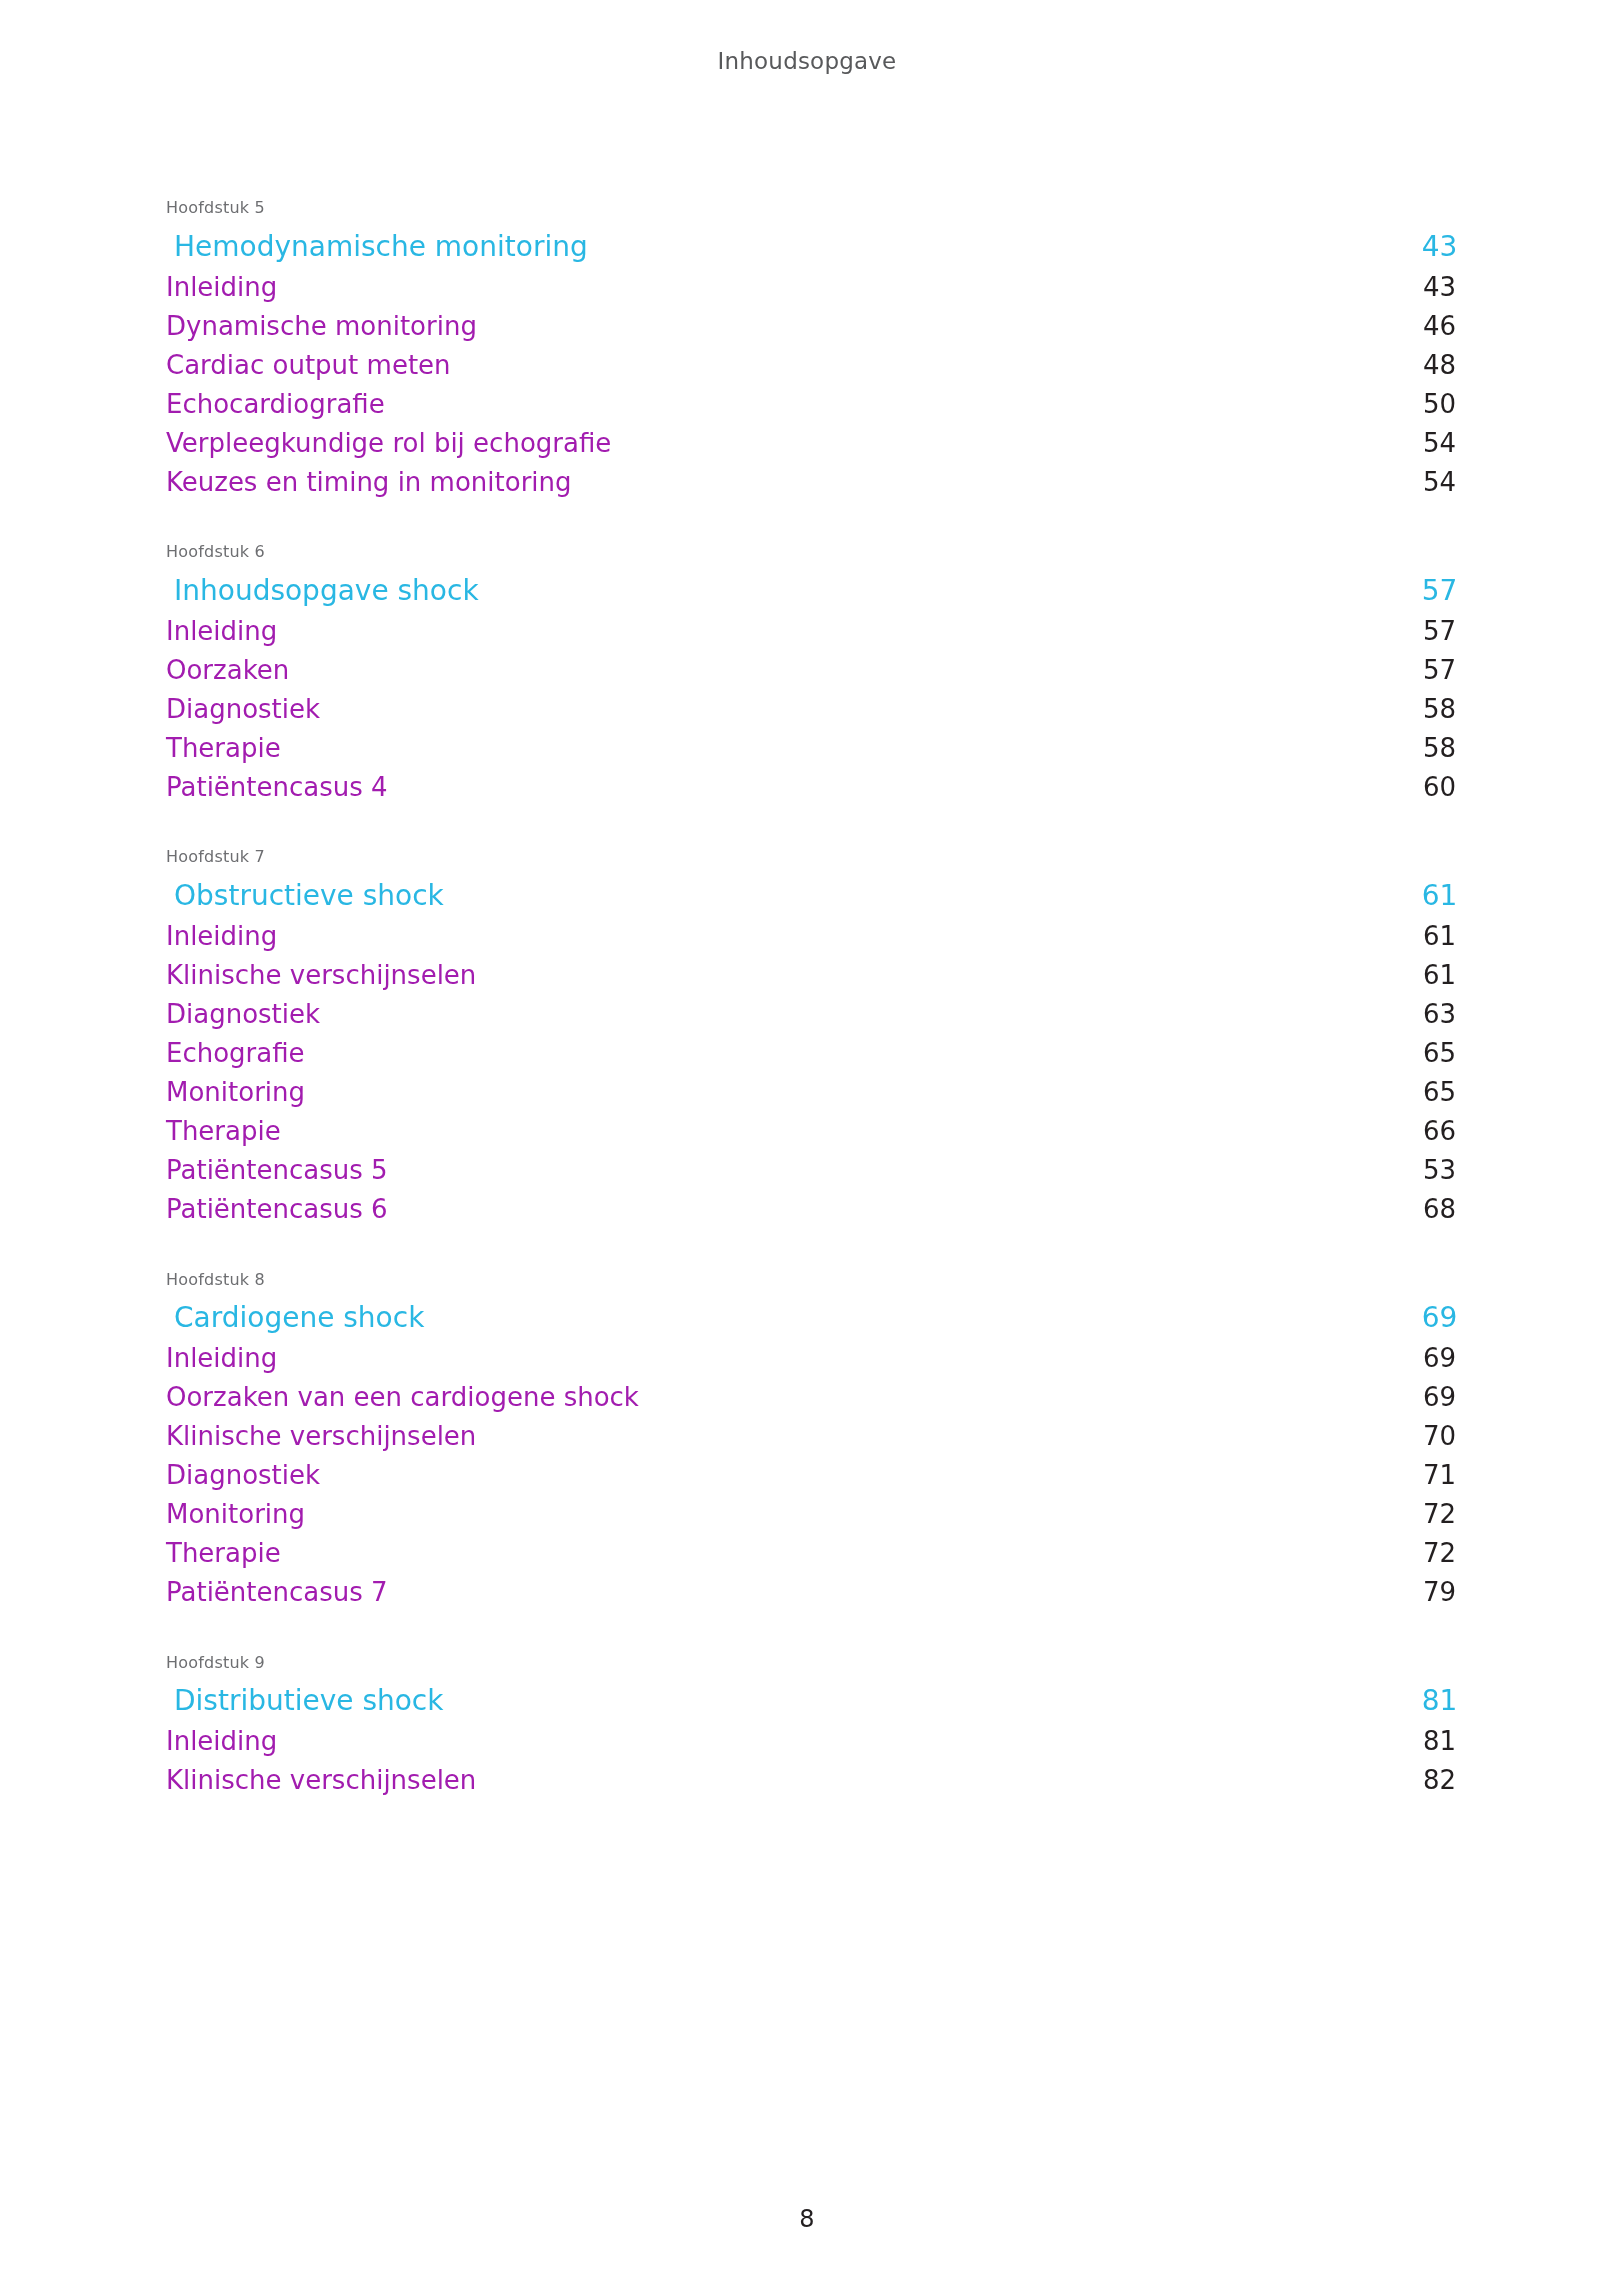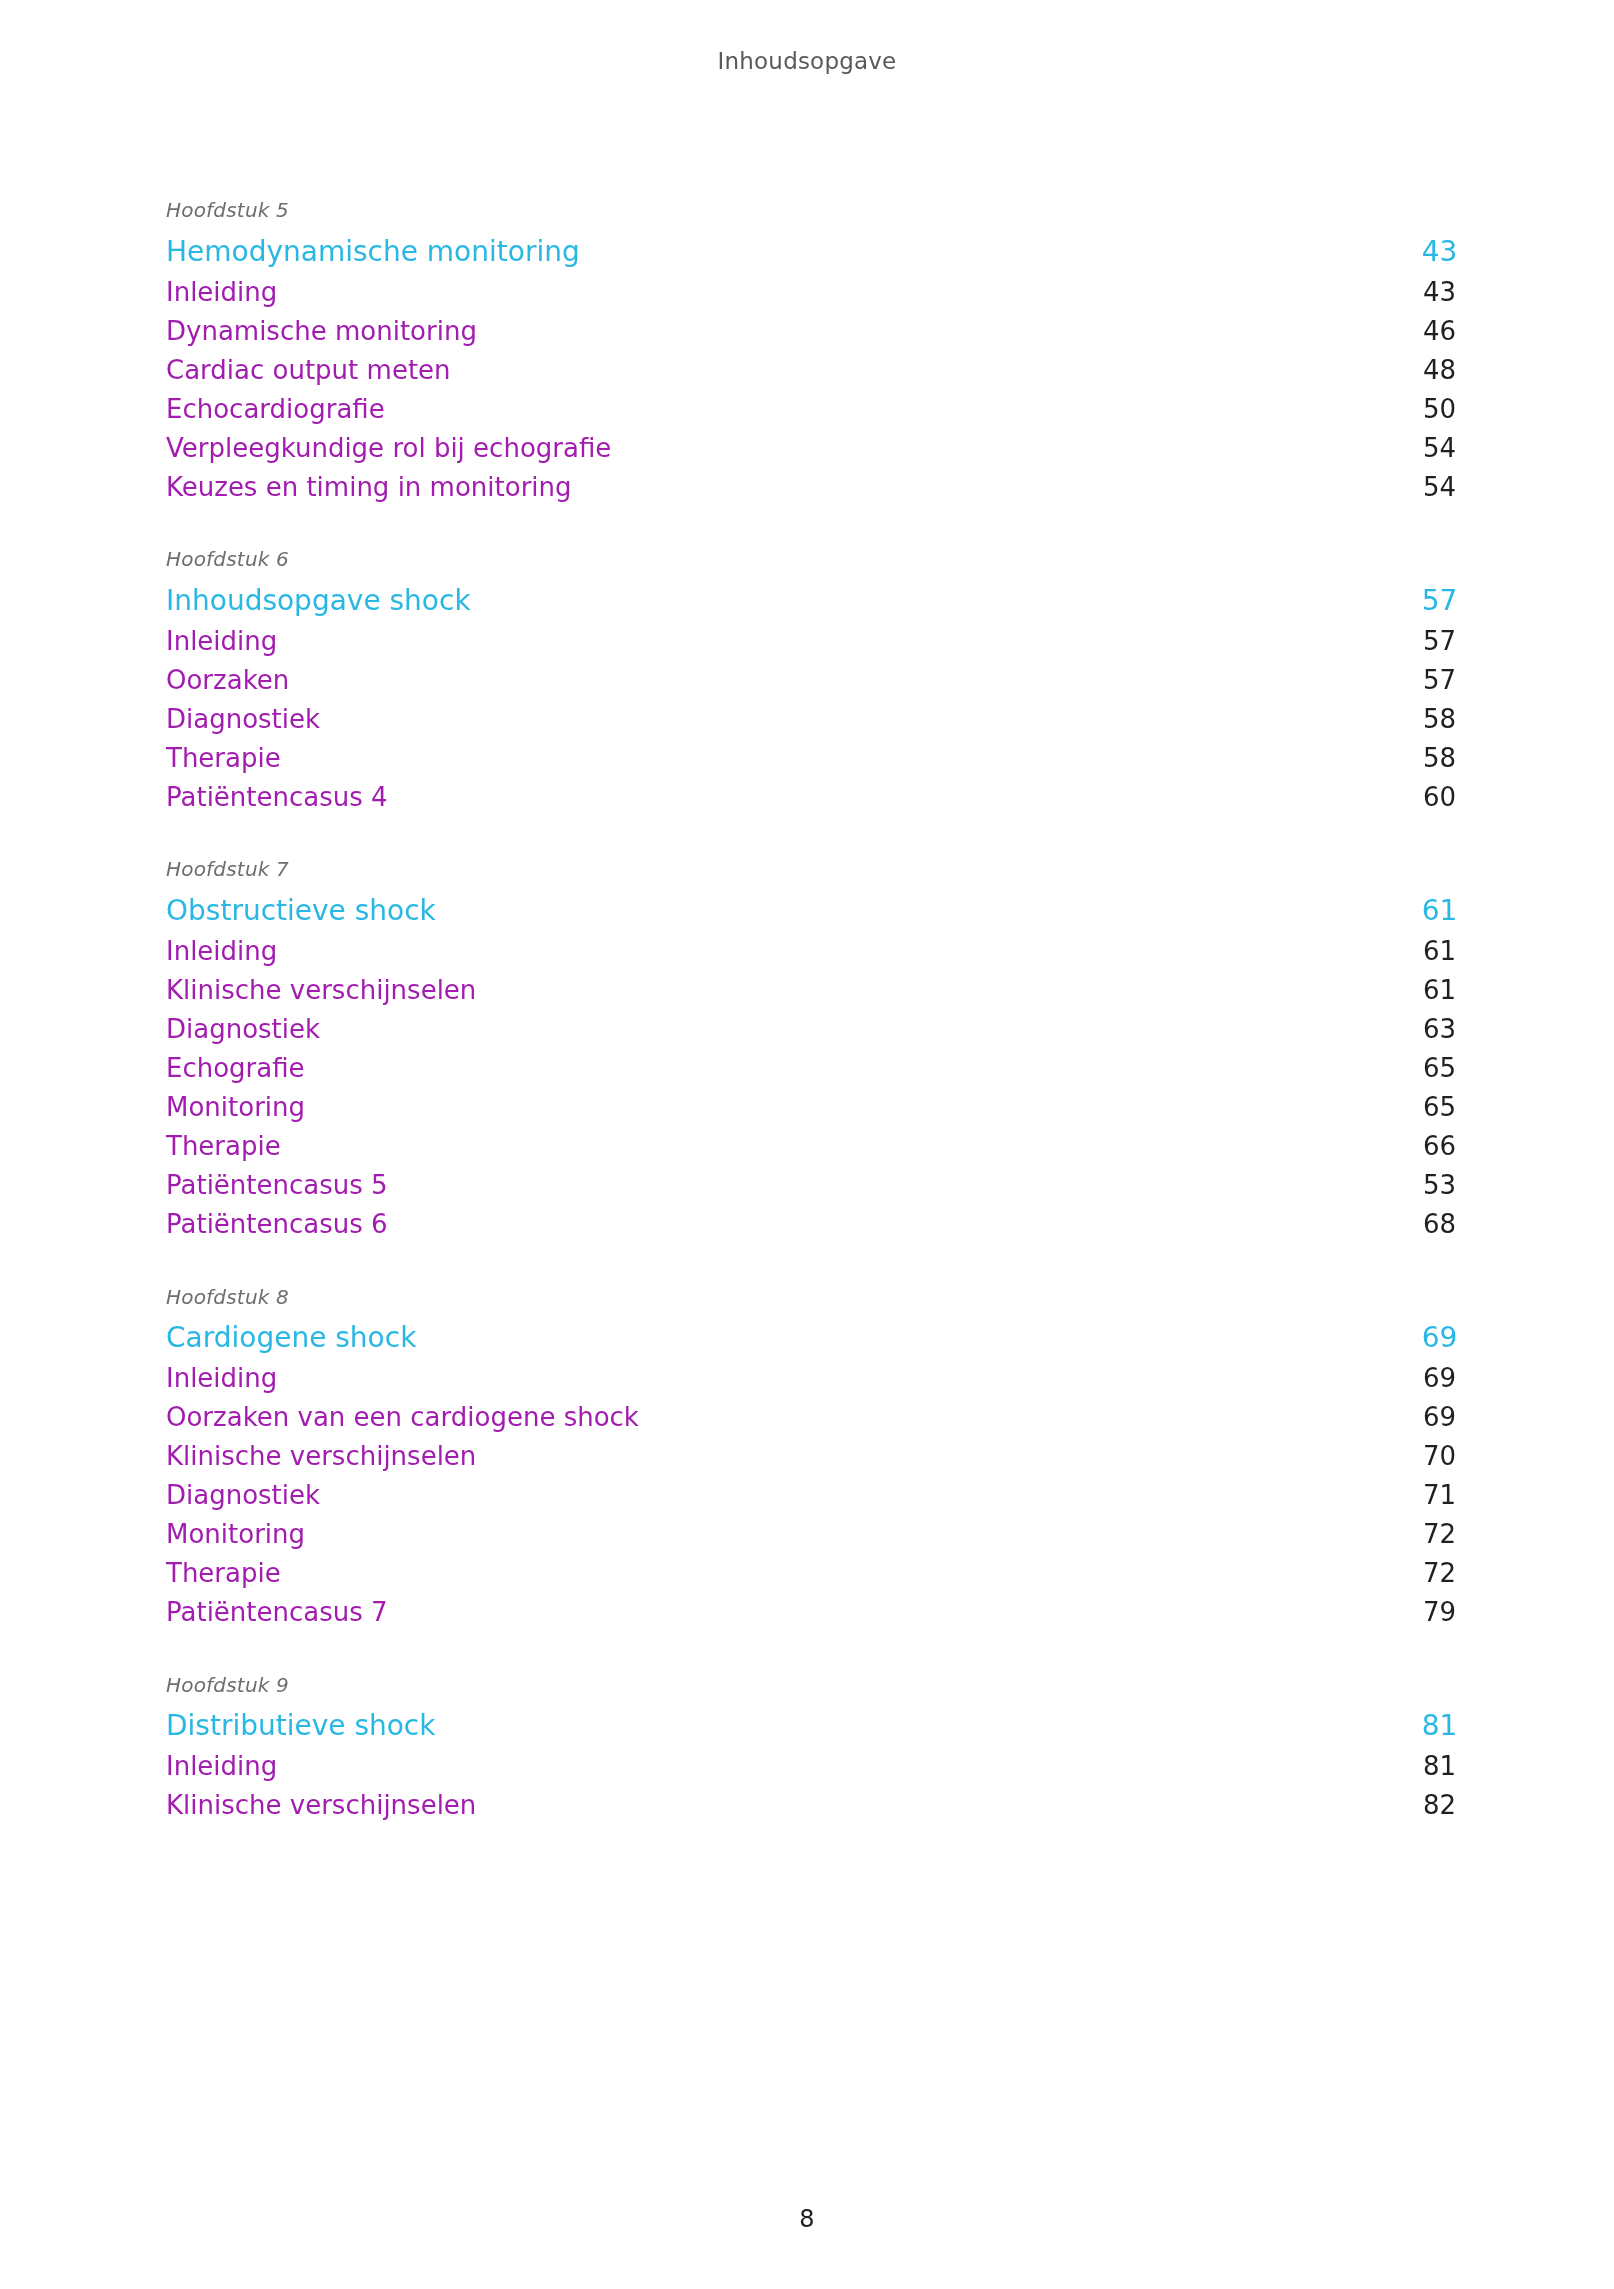--- a/index.html
+++ b/index.html
@@ -35,25 +35,24 @@
   .toc {
     position: absolute;
     top: 198px;
     left: 166px;
     width: 1301px;
   }
   .chapter {
     margin-bottom: 41px;
   }
   .chapter-kicker {
-    font-size: 20px;
+    font-size: 16px;
     color: #6d6e71;
     margin-bottom: 9.2px;
     letter-spacing: 0.2px;
-    font-style: italic;
   }
   .row {
     display: flex;
     align-items: baseline;
     justify-content: space-between;
     line-height: 1.0;
     padding: 6.5px 0;
   }
   .row .title {
     font-size: 26px;
@@ -63,20 +62,21 @@
   .row .pageno {
     font-size: 26px;
     color: #231f20;
     text-align: center;
     min-width: 55px;
   }
   .row.chapter-title .title,
   .row.chapter-title .pageno {
     color: #29b7e3;
     font-size: 28px;
+    margin-left: 8px;
   }
   .folio {
     position: absolute;
     bottom: 57px;
     left: 0;
     width: 1614px;
     text-align: center;
     font-size: 24px;
     color: #231f20;
   }

